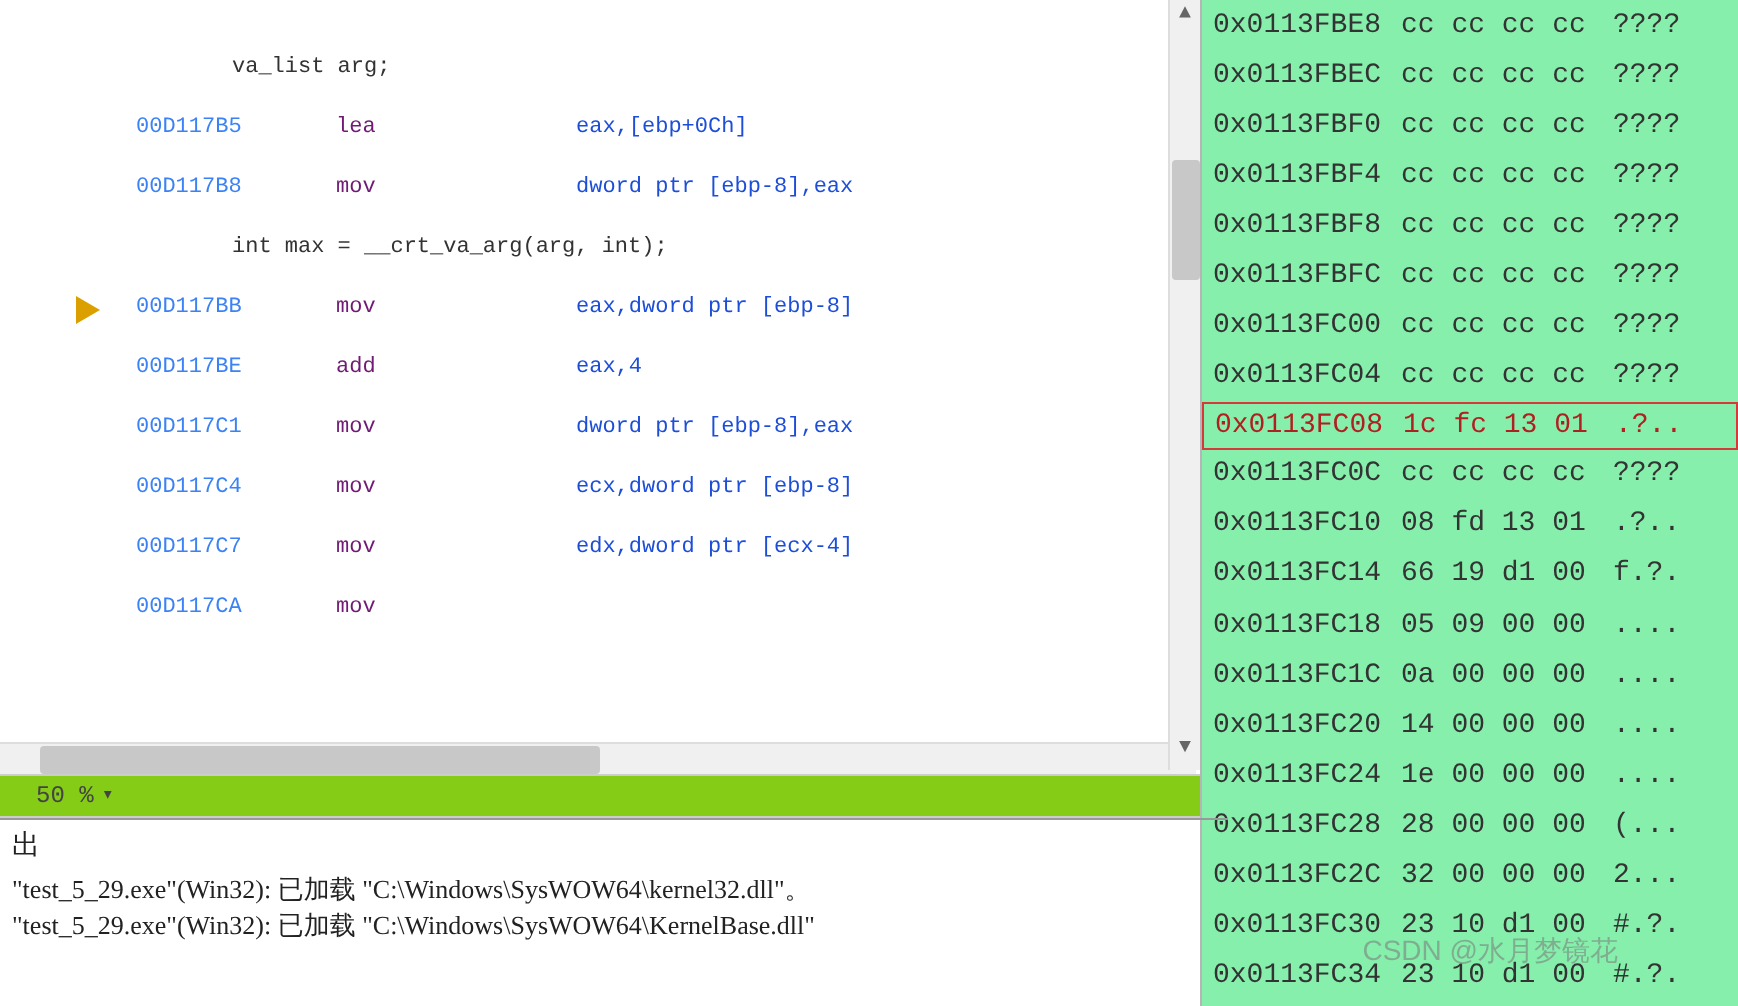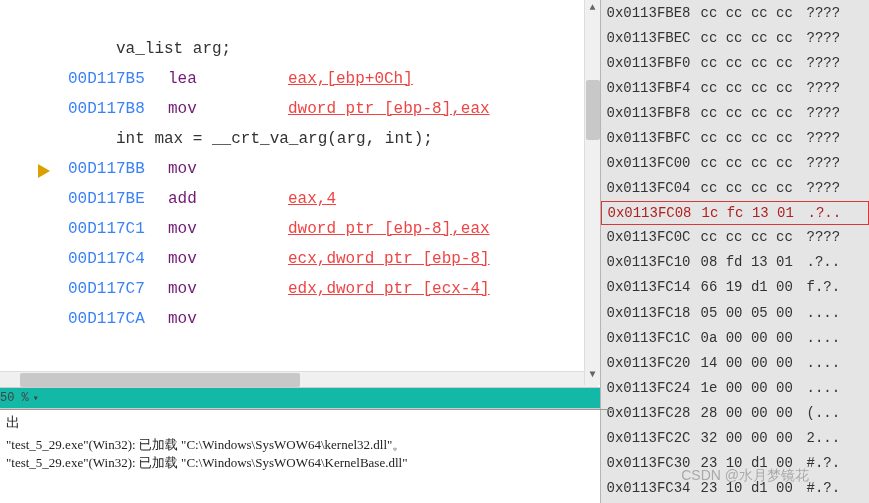--- a/index.html
+++ b/index.html
@@ -1,62 +1,62 @@
 <!DOCTYPE html>
 <html><head>
 <meta charset="utf-8">
 <style>
 * { margin:0; padding:0; box-sizing:border-box; }
 body { font-family:Consolas,'Courier New',monospace; font-size:14px; background:#fff; width:869px; height:503px; overflow:hidden; position:relative; }
 .main { display:flex; width:869px; height:503px; }
 .code-area { width:614px; height:503px; position:relative; }
 .code-lines { padding-top:28px; }
-.line { display:flex; align-items:flex-end; height:30px; white-space:pre; font-size:16px; color:#333; }
+.line { display:flex; align-items:flex-start; height:30px; white-space:pre; font-size:11px; color:#333; }
 .gut { width:56px; display:flex; justify-content:flex-end; padding-right:6px; }
 .arrow { width:0; height:0; border-top:7px solid transparent; border-bottom:7px solid transparent; border-left:12px solid #dba000; }
 .addr { color:#3b82f6; width:112px; padding-left:12px; }
 .mnem { color:#701a75; width:120px; }
-.ops { color:#ef4444;text-decoration:underline; }
+.ops { color:#1d4ed8; }
 .indent { padding-left:60px; }
-.zoom-bar { position:absolute; left:0; bottom:94px; width:100%; height:22px; border-top:1px solid #ccc; border-bottom:1px solid #ccc; background:#14b8a6; font-size:12px; display:flex; align-items:center; padding-left:0; color:#444; }
+.zoom-bar { position:absolute; left:0; bottom:94px; width:100%; height:22px; border-top:1px solid #ccc; border-bottom:1px solid #ccc; background:#84cc16; font-size:12px; display:flex; align-items:center; padding-left:18px; color:#444; }
 .zoom-bar .dd { margin-left:4px; font-size:10px; }
 .scrollbar-v { position:absolute; right:0; top:0; width:16px; height:385px; background:#f0f0f0; border-left:1px solid #ddd; }
 .scrollbar-v .thumb { position:absolute; top:80px; width:14px; left:1px; height:60px; background:#c8c8c8; border-radius:2px; }
 .scrollbar-v .arr-up, .scrollbar-v .arr-dn { position:absolute; width:14px; height:14px; left:1px; font-size:10px; text-align:center; color:#666; }
 .scrollbar-v .arr-up { top:2px; }
 .scrollbar-v .arr-dn { bottom:2px; }
 .scrollbar-h { position:absolute; left:0; bottom:116px; width:598px; height:16px; background:#f0f0f0; border-top:1px solid #ddd; }
 .scrollbar-h .thumb { position:absolute; left:20px; height:14px; top:1px; width:280px; background:#c8c8c8; border-radius:2px; }
 .output-pane { position:absolute; left:0; bottom:0; width:614px; height:94px; border-top:1px solid #999; }
 .output-title { font-family:'Microsoft YaHei',sans-serif; font-size:14px; padding:4px 6px 2px 6px; color:#222; }
 .output-toolbar { display:flex; align-items:center; padding:2px 6px; font-family:'Microsoft YaHei',sans-serif; font-size:13px; }
 .output-select { display:inline-flex; align-items:center; margin-left:4px; padding:1px 6px; border:none; min-width:180px; }
 .output-icons { display:flex; gap:8px; margin-left:8px; }
 .out-icon { width:16px; height:16px; display:flex; align-items:center; justify-content:center; color:#666; font-size:12px; border:1px solid transparent; }
 .out-icon.sep { border-left:1px solid #ccc; width:1px; padding:0; }
 .output-text { font-family:'SimSun',serif; font-size:13px; padding:2px 6px; color:#222; line-height:18px; white-space:pre; overflow:hidden; }
-.memory-pane { width:276px; height:503px; border-left:1px solid #b5b5b5; background:#e5e5e5; overflow:hidden;font-family:Liberation Mono, monospace; }
+.memory-pane { width:276px; height:503px; border-left:1px solid #b5b5b5; background:#86efac; overflow:hidden;font-family:Liberation Mono, monospace; }
 .mem-row { display:flex; height:25.1px; align-items:center; font-size:14px; color:#333; padding-left:6px; white-space:pre; }
 .mem-row.hl { border:1px solid #d43a3a; color:#b02020; height:24px; }
 .mem-addr { width:94px; }
 .mem-bytes { width:106px; }
 .mem-ascii { }
 .watermark { position:absolute; right:60px; bottom:18px; font-family:'Microsoft YaHei',sans-serif; font-size:14px; color:rgba(120,120,120,0.55); pointer-events:none; }
 </style>
 </head>
 <body>
 
 <div class="main">
   <div class="code-area">
     <div class="code-lines" id="code-lines">
         <div class="line"><span class="gut"></span><span class="indent">va_list arg;</span></div>
         <div class="line"><span class="gut"></span><span class="addr">00D117B5</span><span class="mnem">lea</span><span class="ops">eax,[ebp+0Ch]</span></div>
         <div class="line"><span class="gut"></span><span class="addr">00D117B8</span><span class="mnem">mov</span><span class="ops">dword ptr [ebp-8],eax</span></div>
         <div class="line"><span class="gut"></span><span class="indent">int max = __crt_va_arg(arg, int);</span></div>
-        <div class="line"><span class="gut"><span class="arrow"></span></span><span class="addr">00D117BB</span><span class="mnem">mov</span></div>
+        <div class="line"><span class="gut"><span class="arrow"></span></span><span class="addr">00D117BB</span><span class="mnem">mov</span><span class="ops">eax,dword ptr [ebp-8]</span></div>
         <div class="line"><span class="gut"></span><span class="addr">00D117BE</span><span class="mnem">add</span><span class="ops">eax,4</span></div>
         <div class="line"><span class="gut"></span><span class="addr">00D117C1</span><span class="mnem">mov</span><span class="ops">dword ptr [ebp-8],eax</span></div>
         <div class="line"><span class="gut"></span><span class="addr">00D117C4</span><span class="mnem">mov</span><span class="ops">ecx,dword ptr [ebp-8]</span></div>
         <div class="line"><span class="gut"></span><span class="addr">00D117C7</span><span class="mnem">mov</span><span class="ops">edx,dword ptr [ecx-4]</span></div>
         <div class="line"><span class="gut"></span><span class="addr">00D117CA</span><span class="mnem">mov</span></div>
       </div>
     <div class="scrollbar-h">
       <div class="thumb"></div>
     </div>
     <div class="scrollbar-v">
@@ -80,21 +80,21 @@
       <div class="mem-row"><span class="mem-addr">0x0113FBF0</span><span class="mem-bytes">cc cc cc cc</span><span class="mem-ascii">????</span></div>
       <div class="mem-row"><span class="mem-addr">0x0113FBF4</span><span class="mem-bytes">cc cc cc cc</span><span class="mem-ascii">????</span></div>
       <div class="mem-row"><span class="mem-addr">0x0113FBF8</span><span class="mem-bytes">cc cc cc cc</span><span class="mem-ascii">????</span></div>
       <div class="mem-row"><span class="mem-addr">0x0113FBFC</span><span class="mem-bytes">cc cc cc cc</span><span class="mem-ascii">????</span></div>
       <div class="mem-row"><span class="mem-addr">0x0113FC00</span><span class="mem-bytes">cc cc cc cc</span><span class="mem-ascii">????</span></div>
       <div class="mem-row"><span class="mem-addr">0x0113FC04</span><span class="mem-bytes">cc cc cc cc</span><span class="mem-ascii">????</span></div>
       <div class="mem-row hl"><span class="mem-addr">0x0113FC08</span><span class="mem-bytes">1c fc 13 01</span><span class="mem-ascii">.?..</span></div>
       <div class="mem-row"><span class="mem-addr">0x0113FC0C</span><span class="mem-bytes">cc cc cc cc</span><span class="mem-ascii">????</span></div>
       <div class="mem-row"><span class="mem-addr">0x0113FC10</span><span class="mem-bytes">08 fd 13 01</span><span class="mem-ascii">.?..</span></div>
       <div class="mem-row"><span class="mem-addr">0x0113FC14</span><span class="mem-bytes">66 19 d1 00</span><span class="mem-ascii">f.?.</span></div>
-      <div class="mem-row"><span class="mem-addr">0x0113FC18</span><span class="mem-bytes">05 00 05 00</span><span class="mem-ascii">....</span></div>
+      <div class="mem-row"><span class="mem-addr">0x0113FC18</span><span class="mem-bytes">05 09 00 00</span><span class="mem-ascii">....</span></div>
       <div class="mem-row"><span class="mem-addr">0x0113FC1C</span><span class="mem-bytes">0a 00 00 00</span><span class="mem-ascii">....</span></div>
       <div class="mem-row"><span class="mem-addr">0x0113FC20</span><span class="mem-bytes">14 00 00 00</span><span class="mem-ascii">....</span></div>
       <div class="mem-row"><span class="mem-addr">0x0113FC24</span><span class="mem-bytes">1e 00 00 00</span><span class="mem-ascii">....</span></div>
       <div class="mem-row"><span class="mem-addr">0x0113FC28</span><span class="mem-bytes">28 00 00 00</span><span class="mem-ascii">(...</span></div>
       <div class="mem-row"><span class="mem-addr">0x0113FC2C</span><span class="mem-bytes">32 00 00 00</span><span class="mem-ascii">2...</span></div>
       <div class="mem-row"><span class="mem-addr">0x0113FC30</span><span class="mem-bytes">23 10 d1 00</span><span class="mem-ascii">#.?.</span></div>
       <div class="mem-row"><span class="mem-addr">0x0113FC34</span><span class="mem-bytes">23 10 d1 00</span><span class="mem-ascii">#.?.</span></div>
       <div class="mem-row"></div>
     </div>
 </div>

